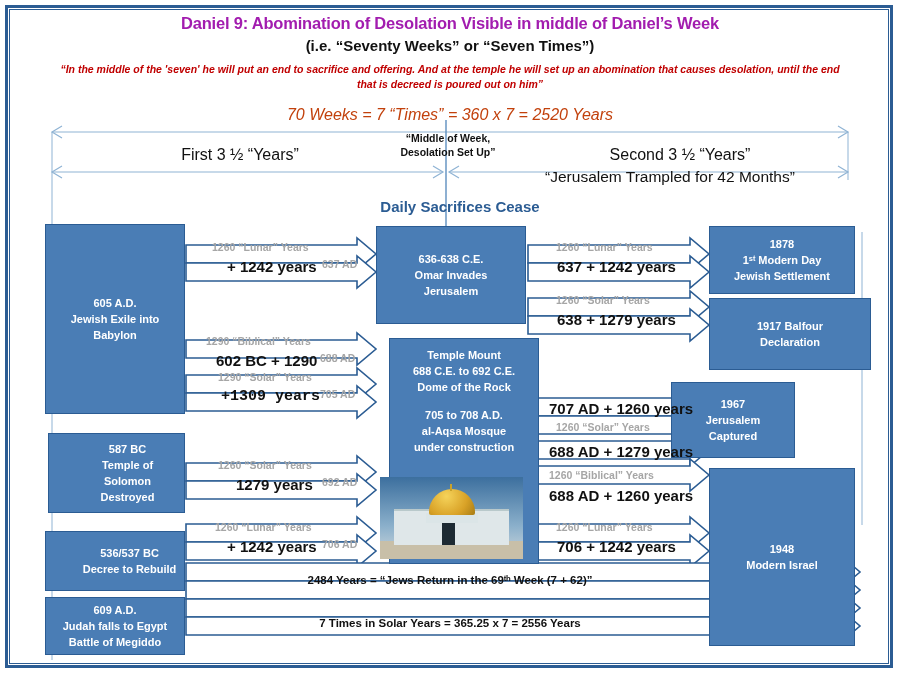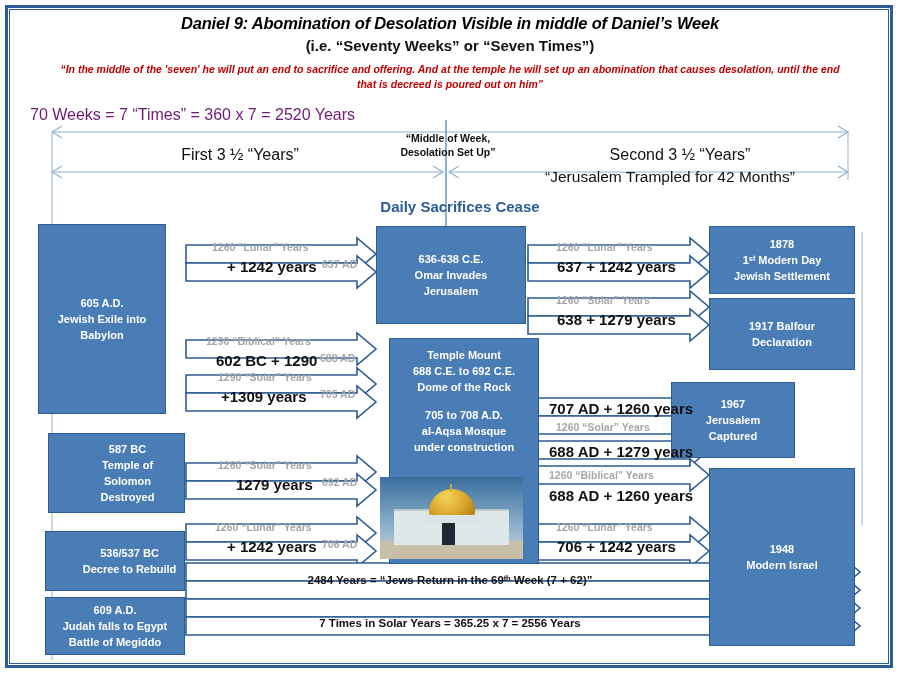--- a/index.html
+++ b/index.html
@@ -6,27 +6,27 @@
   body{font-family:"Liberation Sans", sans-serif;}
   #page{position:relative;width:900px;height:675px;background:#ffffff;overflow:hidden;}
 
   .outer-frame{position:absolute;left:5px;top:5px;width:888px;height:663px;
       border:3px solid #2b5c93;box-sizing:border-box;}
   .inner-frame{position:absolute;left:9px;top:9px;width:880px;height:655px;
       border:1px solid #2b5c93;box-sizing:border-box;}
 
   
   .title1{position:absolute;left:30px;top:14px;width:840px;text-align:center;
-      font-size:16.5px;font-weight:bold;color:#000000;letter-spacing:-.2px;font-style:italic;}
+      font-size:16.5px;font-weight:bold;color:#a21caf;letter-spacing:-.2px;}
   .title2{position:absolute;left:30px;top:37px;width:840px;text-align:center;
       font-size:15px;font-weight:bold;color:#111;}
   .quote{position:absolute;left:55px;top:62px;width:790px;text-align:center;
       font-size:10.5px;font-style:italic;font-weight:bold;color:#c00000;line-height:15px;}
-  .formula{position:absolute;left:30px;top:106px;width:840px;text-align:left;
-      font-size:16px;color:#701a75;}
+  .formula{position:absolute;left:30px;top:106px;width:840px;text-align:center;
+      font-size:16px;color:#c2410c;font-style:italic;}
 
   
   .band{position:absolute;left:0;top:0;width:900px;height:675px;pointer-events:none;}
   .lbl-first{position:absolute;left:120px;top:146px;width:240px;text-align:center;
       font-size:16px;color:#111;}
   .lbl-second{position:absolute;left:530px;top:146px;width:300px;text-align:center;
       font-size:16px;color:#111;}
   .lbl-mid{position:absolute;left:378px;top:131px;width:140px;text-align:center;
       font-size:10.5px;font-weight:bold;color:#111;line-height:14px;}
   .lbl-trample{position:absolute;left:480px;top:168px;width:380px;text-align:center;
@@ -138,21 +138,21 @@
 
     <polygon class="ar" points="528,524 690,524 690,517 709,533 690,549 690,542 528,542"></polygon>
     <polygon class="ar" points="528,542 690,542 690,535 709,551 690,567 690,560 528,560"></polygon>
 
     <polygon class="ar" points="186,563 841,563 841,556 860,572 841,588 841,581 186,581"></polygon>
     <polygon class="ar" points="186,581 841,581 841,574 860,590 841,606 841,599 186,599"></polygon>
     <polygon class="ar" points="186,599 841,599 841,592 860,608 841,624 841,617 186,617"></polygon>
     <polygon class="ar" points="186,617 841,617 841,610 860,626 841,642 841,635 186,635"></polygon>
   </svg>
 
-  <div class="bx" style="left:38px;top:224px;width:128px;height:190px;">
+  <div class="bx" style="left:45px;top:224px;width:140px;height:190px;">
     <span>
       <span>605 A.D.</span>
       <span>Jewish Exile into</span>
       <span>Babylon</span>
     </span>
   </div>
 
   <div class="bx" style="left:48px;top:433px;width:137px;height:80px;padding-left:24px;">
     <span>
       <span>587 BC</span>
@@ -209,21 +209,21 @@
   </div>
 
   <div class="bx" style="left:709px;top:226px;width:146px;height:68px;">
     <span>
       <span>1878</span>
       <span>1ˢᵗ Modern Day</span>
       <span>Jewish Settlement</span>
     </span>
   </div>
 
-  <div class="bx" style="left:709px;top:298px;width:146px;height:72px;">
+  <div class="bx" style="left:709px;top:298px;width:162px;height:72px;">
     <span>
       <span>1917 Balfour</span>
       <span>Declaration</span>
     </span>
   </div>
 
   <div class="bx" style="left:671px;top:382px;width:124px;height:76px;">
     <span>
       <span>1967</span>
       <span>Jerusalem</span>
@@ -240,21 +240,21 @@
 
   <div class="gtxt" style="left:212px;top:241px;">1260 “Lunar” Years</div>
   <div class="atxt" style="left:227px;top:258px;">+ 1242 years</div>
   <div class="gtxt" style="left:322px;top:258px;">637 AD</div>
 
   <div class="gtxt" style="left:206px;top:335px;">1290 “Biblical” Years</div>
   <div class="atxt" style="left:216px;top:352px;">602 BC + 1290</div>
   <div class="gtxt" style="left:320px;top:352px;">688 AD</div>
 
   <div class="gtxt" style="left:218px;top:371px;">1290 “Solar” Years</div>
-  <div class="atxt" style="left:221px;top:388px;">+1309 years</div>
+  <div class="atxt" style="left:221px;top:388px;font-family:Liberation Mono, monospace;">+1309 years</div>
   <div class="gtxt" style="left:320px;top:388px;">705 AD</div>
 
   <div class="gtxt" style="left:218px;top:459px;">1260 “Solar” Years</div>
   <div class="atxt" style="left:236px;top:476px;">1279 years</div>
   <div class="gtxt" style="left:322px;top:476px;">692 AD</div>
 
   <div class="gtxt" style="left:215px;top:521px;">1260 “Lunar” Years</div>
   <div class="atxt" style="left:227px;top:538px;">+ 1242 years</div>
   <div class="gtxt" style="left:322px;top:538px;">706 AD</div>
 

